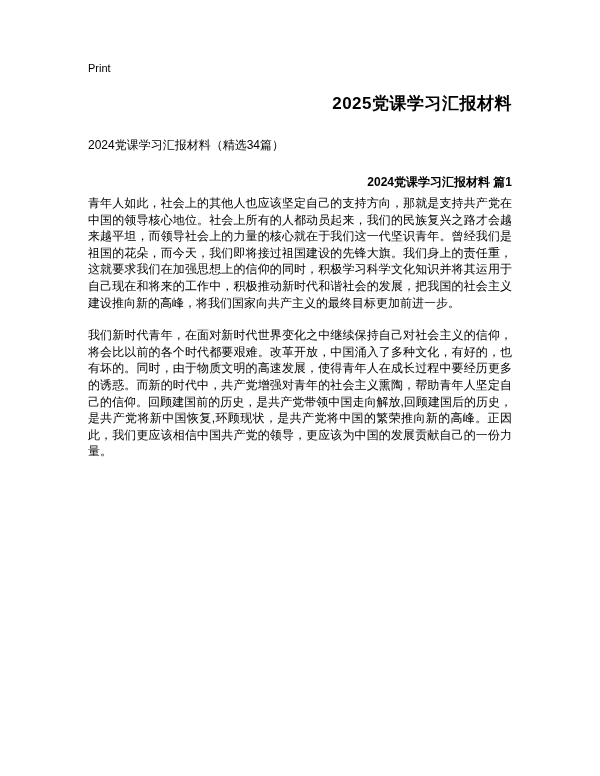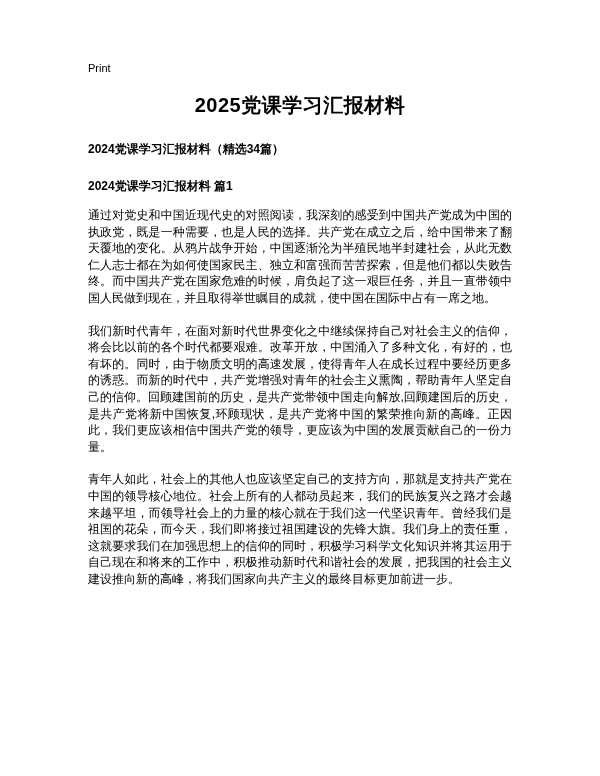--- a/index.html
+++ b/index.html
@@ -20,35 +20,36 @@
   }
   .print-label {
     font-size: 11px;
     color: #000000;
     display: inline-block;
     margin-bottom: 18px;
     cursor: pointer;
     text-decoration: none;
   }
   .doc-title {
-    text-align: center;
-    font-size: 20px;
+    text-align: right;
+    font-size: 17px;
     font-weight: bold;
     margin-bottom: 22px;
     letter-spacing: 0.5px;
   }
   .doc-subtitle {
     font-size: 12px;
-    font-weight: bold;
+    font-weight: normal;
     margin-bottom: 20px;
   }
   .section-heading {
     font-size: 12px;
     font-weight: bold;
-    margin-bottom: 12px;
+    margin-bottom: 4px;
+    text-align: right;
   }
   .body-text p {
     font-size: 12px;
     line-height: 16.6px;
     text-align: justify;
     margin-bottom: 16px;
     word-break: break-all;
   }
 </style>
 </head>
@@ -58,18 +59,17 @@
 
   <a class="print-label">Print</a>
 
   <h1 class="doc-title">2025党课学习汇报材料</h1>
 
   <h2 class="doc-subtitle">2024党课学习汇报材料（精选34篇）</h2>
 
   <h3 class="section-heading">2024党课学习汇报材料 篇1</h3>
 
   <div class="body-text">
-    <p>通过对党史和中国近现代史的对照阅读，我深刻的感受到中国共产党成为中国的执政党，既是一种需要，也是人民的选择。共产党在成立之后，给中国带来了翻天覆地的变化。从鸦片战争开始，中国逐渐沦为半殖民地半封建社会，从此无数仁人志士都在为如何使国家民主、独立和富强而苦苦探索，但是他们都以失败告终。而中国共产党在国家危难的时候，肩负起了这一艰巨任务，并且一直带领中国人民做到现在，并且取得举世瞩目的成就，使中国在国际中占有一席之地。</p>
+    <p>青年人如此，社会上的其他人也应该坚定自己的支持方向，那就是支持共产党在中国的领导核心地位。社会上所有的人都动员起来，我们的民族复兴之路才会越来越平坦，而领导社会上的力量的核心就在于我们这一代坚识青年。曾经我们是祖国的花朵，而今天，我们即将接过祖国建设的先锋大旗。我们身上的责任重，这就要求我们在加强思想上的信仰的同时，积极学习科学文化知识并将其运用于自己现在和将来的工作中，积极推动新时代和谐社会的发展，把我国的社会主义建设推向新的高峰，将我们国家向共产主义的最终目标更加前进一步。</p>
     <p>我们新时代青年，在面对新时代世界变化之中继续保持自己对社会主义的信仰，将会比以前的各个时代都要艰难。改革开放，中国涌入了多种文化，有好的，也有坏的。同时，由于物质文明的高速发展，使得青年人在成长过程中要经历更多的诱惑。而新的时代中，共产党增强对青年的社会主义熏陶，帮助青年人坚定自己的信仰。回顾建国前的历史，是共产党带领中国走向解放,回顾建国后的历史，是共产党将新中国恢复,环顾现状，是共产党将中国的繁荣推向新的高峰。正因此，我们更应该相信中国共产党的领导，更应该为中国的发展贡献自己的一份力量。</p>
-    <p>青年人如此，社会上的其他人也应该坚定自己的支持方向，那就是支持共产党在中国的领导核心地位。社会上所有的人都动员起来，我们的民族复兴之路才会越来越平坦，而领导社会上的力量的核心就在于我们这一代坚识青年。曾经我们是祖国的花朵，而今天，我们即将接过祖国建设的先锋大旗。我们身上的责任重，这就要求我们在加强思想上的信仰的同时，积极学习科学文化知识并将其运用于自己现在和将来的工作中，积极推动新时代和谐社会的发展，把我国的社会主义建设推向新的高峰，将我们国家向共产主义的最终目标更加前进一步。</p>
   </div>
 
 </div>
 
 </body></html>

